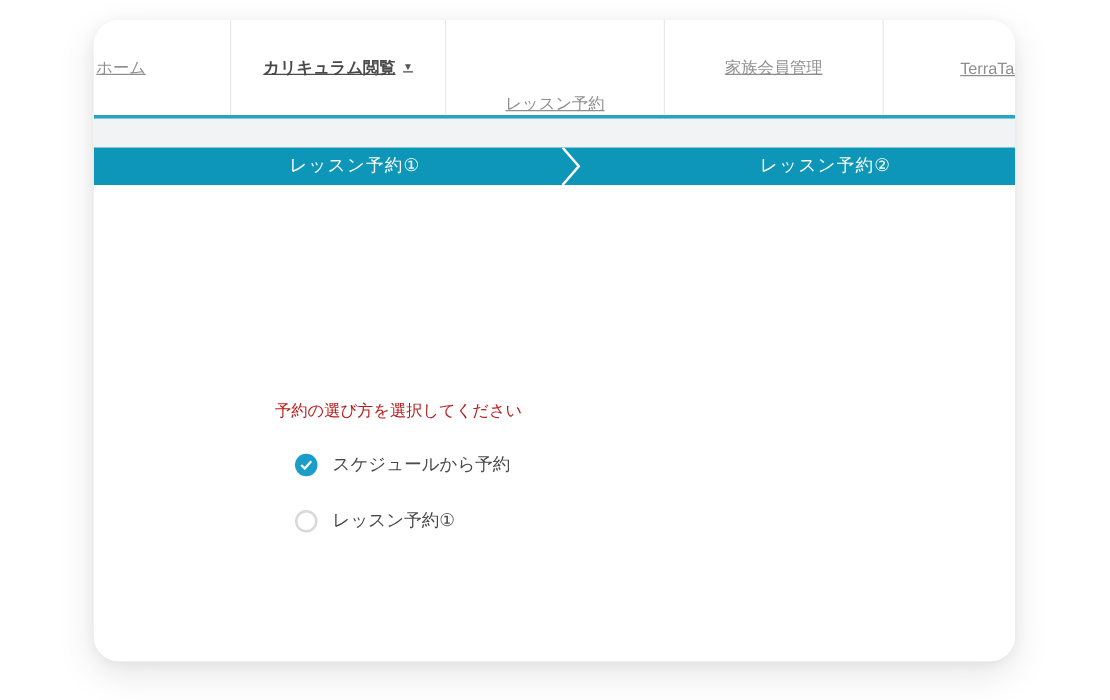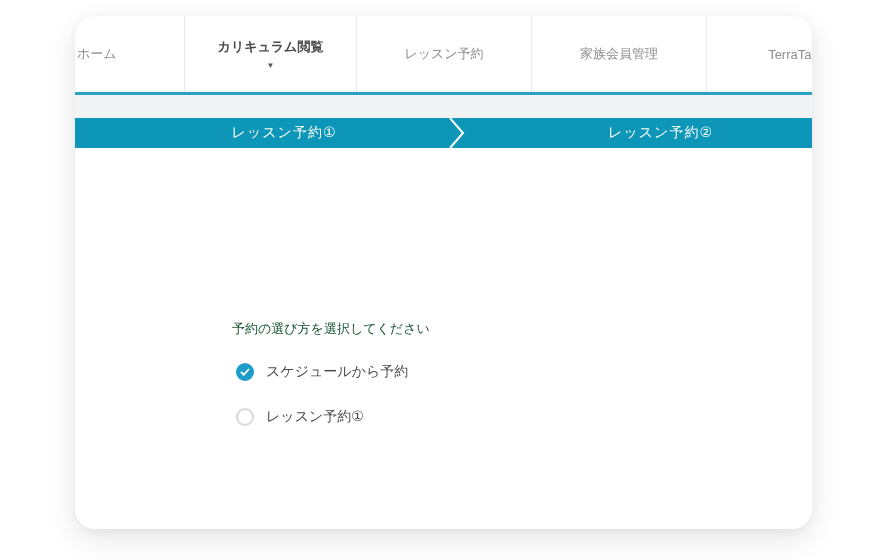--- a/index.html
+++ b/index.html
@@ -10,44 +10,44 @@
     position: absolute; left: 75px; top: 16px; width: 737px; height: 513px;
     background: #ffffff; border-radius: 20px; overflow: hidden;
     box-shadow: 0 10px 30px rgba(0,0,0,0.10), 0 2px 10px rgba(0,0,0,0.05);
   }
 
   
   .nav { display: flex; height: 76px; background: #ffffff; }
   .nav-tab {
     flex: 0 0 auto; display: flex; align-items: center; justify-content: center;
     gap: 6px; font-size: 13px; color: #8e8e8e; cursor: pointer;
-    border-right: 1px solid #e9e9e9; height: 100%;
+    border-right: 1px solid #e9e9e9; height: 100%; text-decoration: underline;
   }
   .nav-tab.first { width: 110px; justify-content: flex-start; padding-left: 2px; }
   .nav-tab.t2 { width: 172px; }
-  .nav-tab.t3 { width: 175px; }
+  .nav-tab.t3 { width: 175px; align-items: flex-end; }
   .nav-tab.t4 { width: 175px; }
   .nav-tab.last { width: 175px; border-right: none; }
-  .nav-tab.active { color: #4a4a4a; font-weight: bold; flex-direction: column; }
+  .nav-tab.active { color: #4a4a4a; font-weight: bold; }
   .caret { font-size: 8px; color: #555; line-height: 1; }
   .nav-underline { height: 3px; background: #2aa1c7; }
   .gray-band { height: 23px; background: #f2f3f5; }
 
   
   .stepbar { position: relative; display: flex; height: 30px; background: #0e96b8; padding-left: 44px; }
   .step-seg { display: flex; align-items: center; justify-content: center;
     color: #ffffff; font-size: 14px; letter-spacing: 1px; }
   .step-seg.one { width: 330px; }
   .step-seg.chev-space { width: 60px; }
   .step-seg.two { flex: 1; }
   .step-chevron { position: absolute; left: 374px; top: 0; height: 30px; width: 16px; }
 
   
   .body { position: relative; height: 384px; background: #ffffff; }
-  .prompt { position: absolute; left: 157px; top: 172px; font-size: 13px; color: #14532d; }
+  .prompt { position: absolute; left: 145px; top: 172px; font-size: 13px; color: #b91c1c; }
   .option-row { position: absolute; left: 161px; display: flex; align-items: center; gap: 12px; cursor: pointer; }
   .option-row.r1 { top: 215px; }
   .option-row.r2 { top: 260px; }
   .radio { width: 18px; height: 18px; border-radius: 50%; flex: 0 0 auto; position: relative; }
   .radio.checked { background: #1b9dc9; }
   .radio.unchecked { background: #ffffff; border: 2px solid #d9d9d9; }
   .radio svg { position: absolute; left: 4px; top: 5px; }
   .option-label { font-size: 14px; color: #4a4a4a; }
 </style>
 </head>

